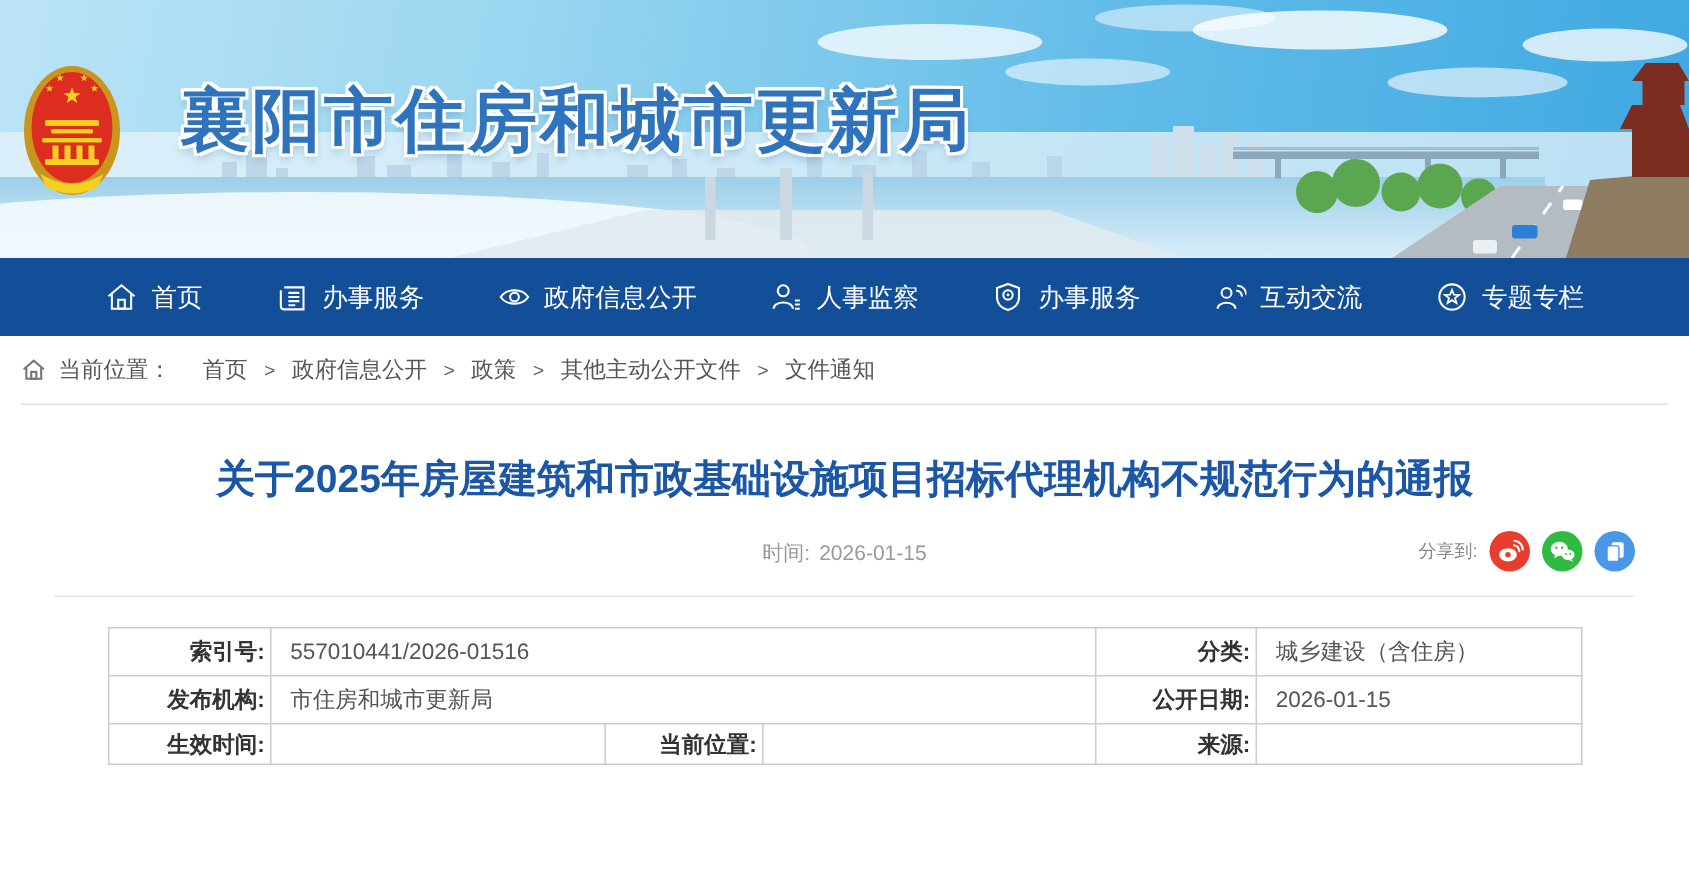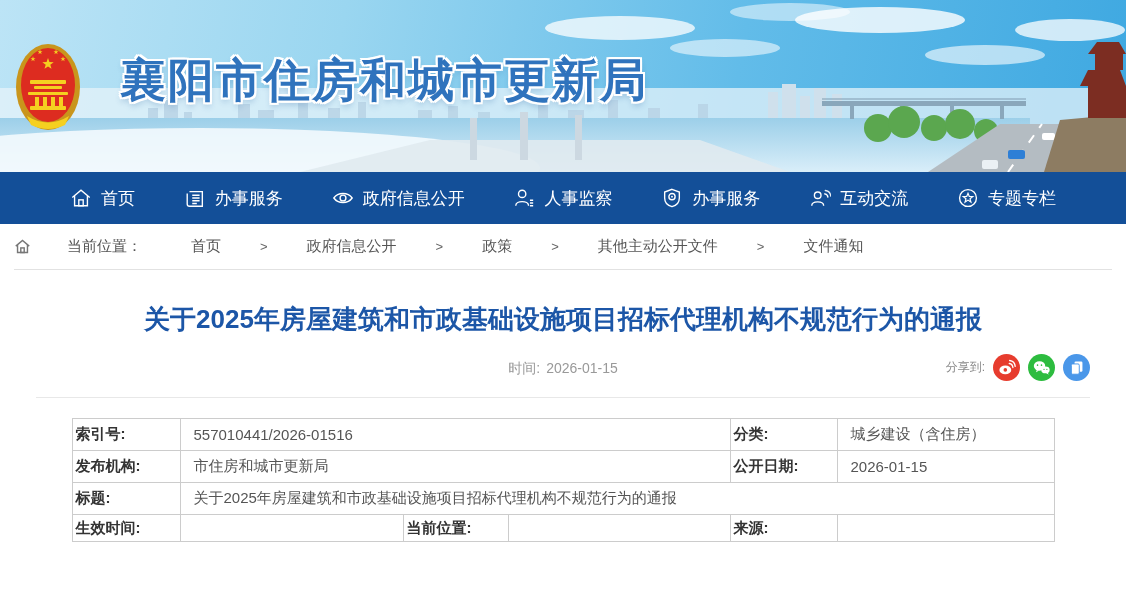--- a/index.html
+++ b/index.html
@@ -29,21 +29,21 @@
   
   .navbar {
     height:52px; background:#134f98;
     display:flex; align-items:center; justify-content:space-between;
     padding:0 70px;
   }
   .nav-item { display:flex; align-items:center; gap:9px; color:#fff; font-size:17px; cursor:pointer; white-space:nowrap; }
   .nav-item svg { width:22px; height:22px; display:block; }
 
   
-  .crumbbar { height:45px; display:flex; align-items:center; padding:0 14px; font-size:15px; color:#555;gap:28px; }
+  .crumbbar { height:45px; display:flex; align-items:center; padding:0 14px; font-size:15px; color:#555; }
   .crumbbar svg { width:17px; height:17px; margin-right:8px; }
   .crumb-label { margin-right:10px; }
   .crumb-item { margin:0 11px; cursor:pointer; }
   .crumb-item:first-of-type { margin-left:2px; }
   .crumb-sep { color:#666; font-size:13px; }
   .divider1 { border-top:1px solid #e2e2e2; margin:0 14px; }
 
   
   .article-title {
     margin-top:32px; text-align:center;
@@ -57,21 +57,21 @@
   .share-btn { width:27px; height:27px; border-radius:50%; display:flex; align-items:center; justify-content:center; cursor:pointer; }
   .share-btn svg { width:19px; height:19px; display:block; }
   .share-weibo { background:#e73c2e; }
   .share-wechat { background:#2dbc3f; }
   .share-copy { background:#4a97e9; }
   .divider2 { border-top:1px solid #e8e8e8; margin:13px 36px 0; }
 
   
   table.meta { width:982px; margin:20px auto 0; border-collapse:collapse; table-layout:fixed; }
   table.meta td { border:1px solid #ccc; height:27px; font-size:15px; overflow:hidden; white-space:nowrap; }
-  td.lbl { font-weight:bold; color:#333; text-align:left; padding:0 3px; }
+  td.lbl { font-weight:bold; color:#333; text-align:right; padding:0 3px; }
   td.val { color:#555; padding:6px 13px; text-align:left; }
 </style>
 </head>
 <body>
 
 <div class="page">
 
   <div class="banner">
     <svg class="banner-scene" viewBox="0 0 1126 172" preserveAspectRatio="none">
       <defs>
@@ -318,24 +318,20 @@
       <td class="lbl">分类:</td>
       <td class="val">城乡建设（含住房）</td>
     </tr>
     <tr>
       <td class="lbl">发布机构:</td>
       <td class="val" colspan="3">市住房和城市更新局</td>
       <td class="lbl">公开日期:</td>
       <td class="val">2026-01-15</td>
     </tr>
     <tr>
-      <td class="lbl">标题:</td>
-      <td class="val" colspan="5">关于2025年房屋建筑和市政基础设施项目招标代理机构不规范行为的通报</td>
-    </tr>
-    <tr>
       <td class="lbl">生效时间:</td>
       <td class="val"></td>
       <td class="lbl">当前位置:</td>
       <td class="val"></td>
       <td class="lbl">来源:</td>
       <td class="val"></td>
     </tr>
   </tbody>
     </table>
 

